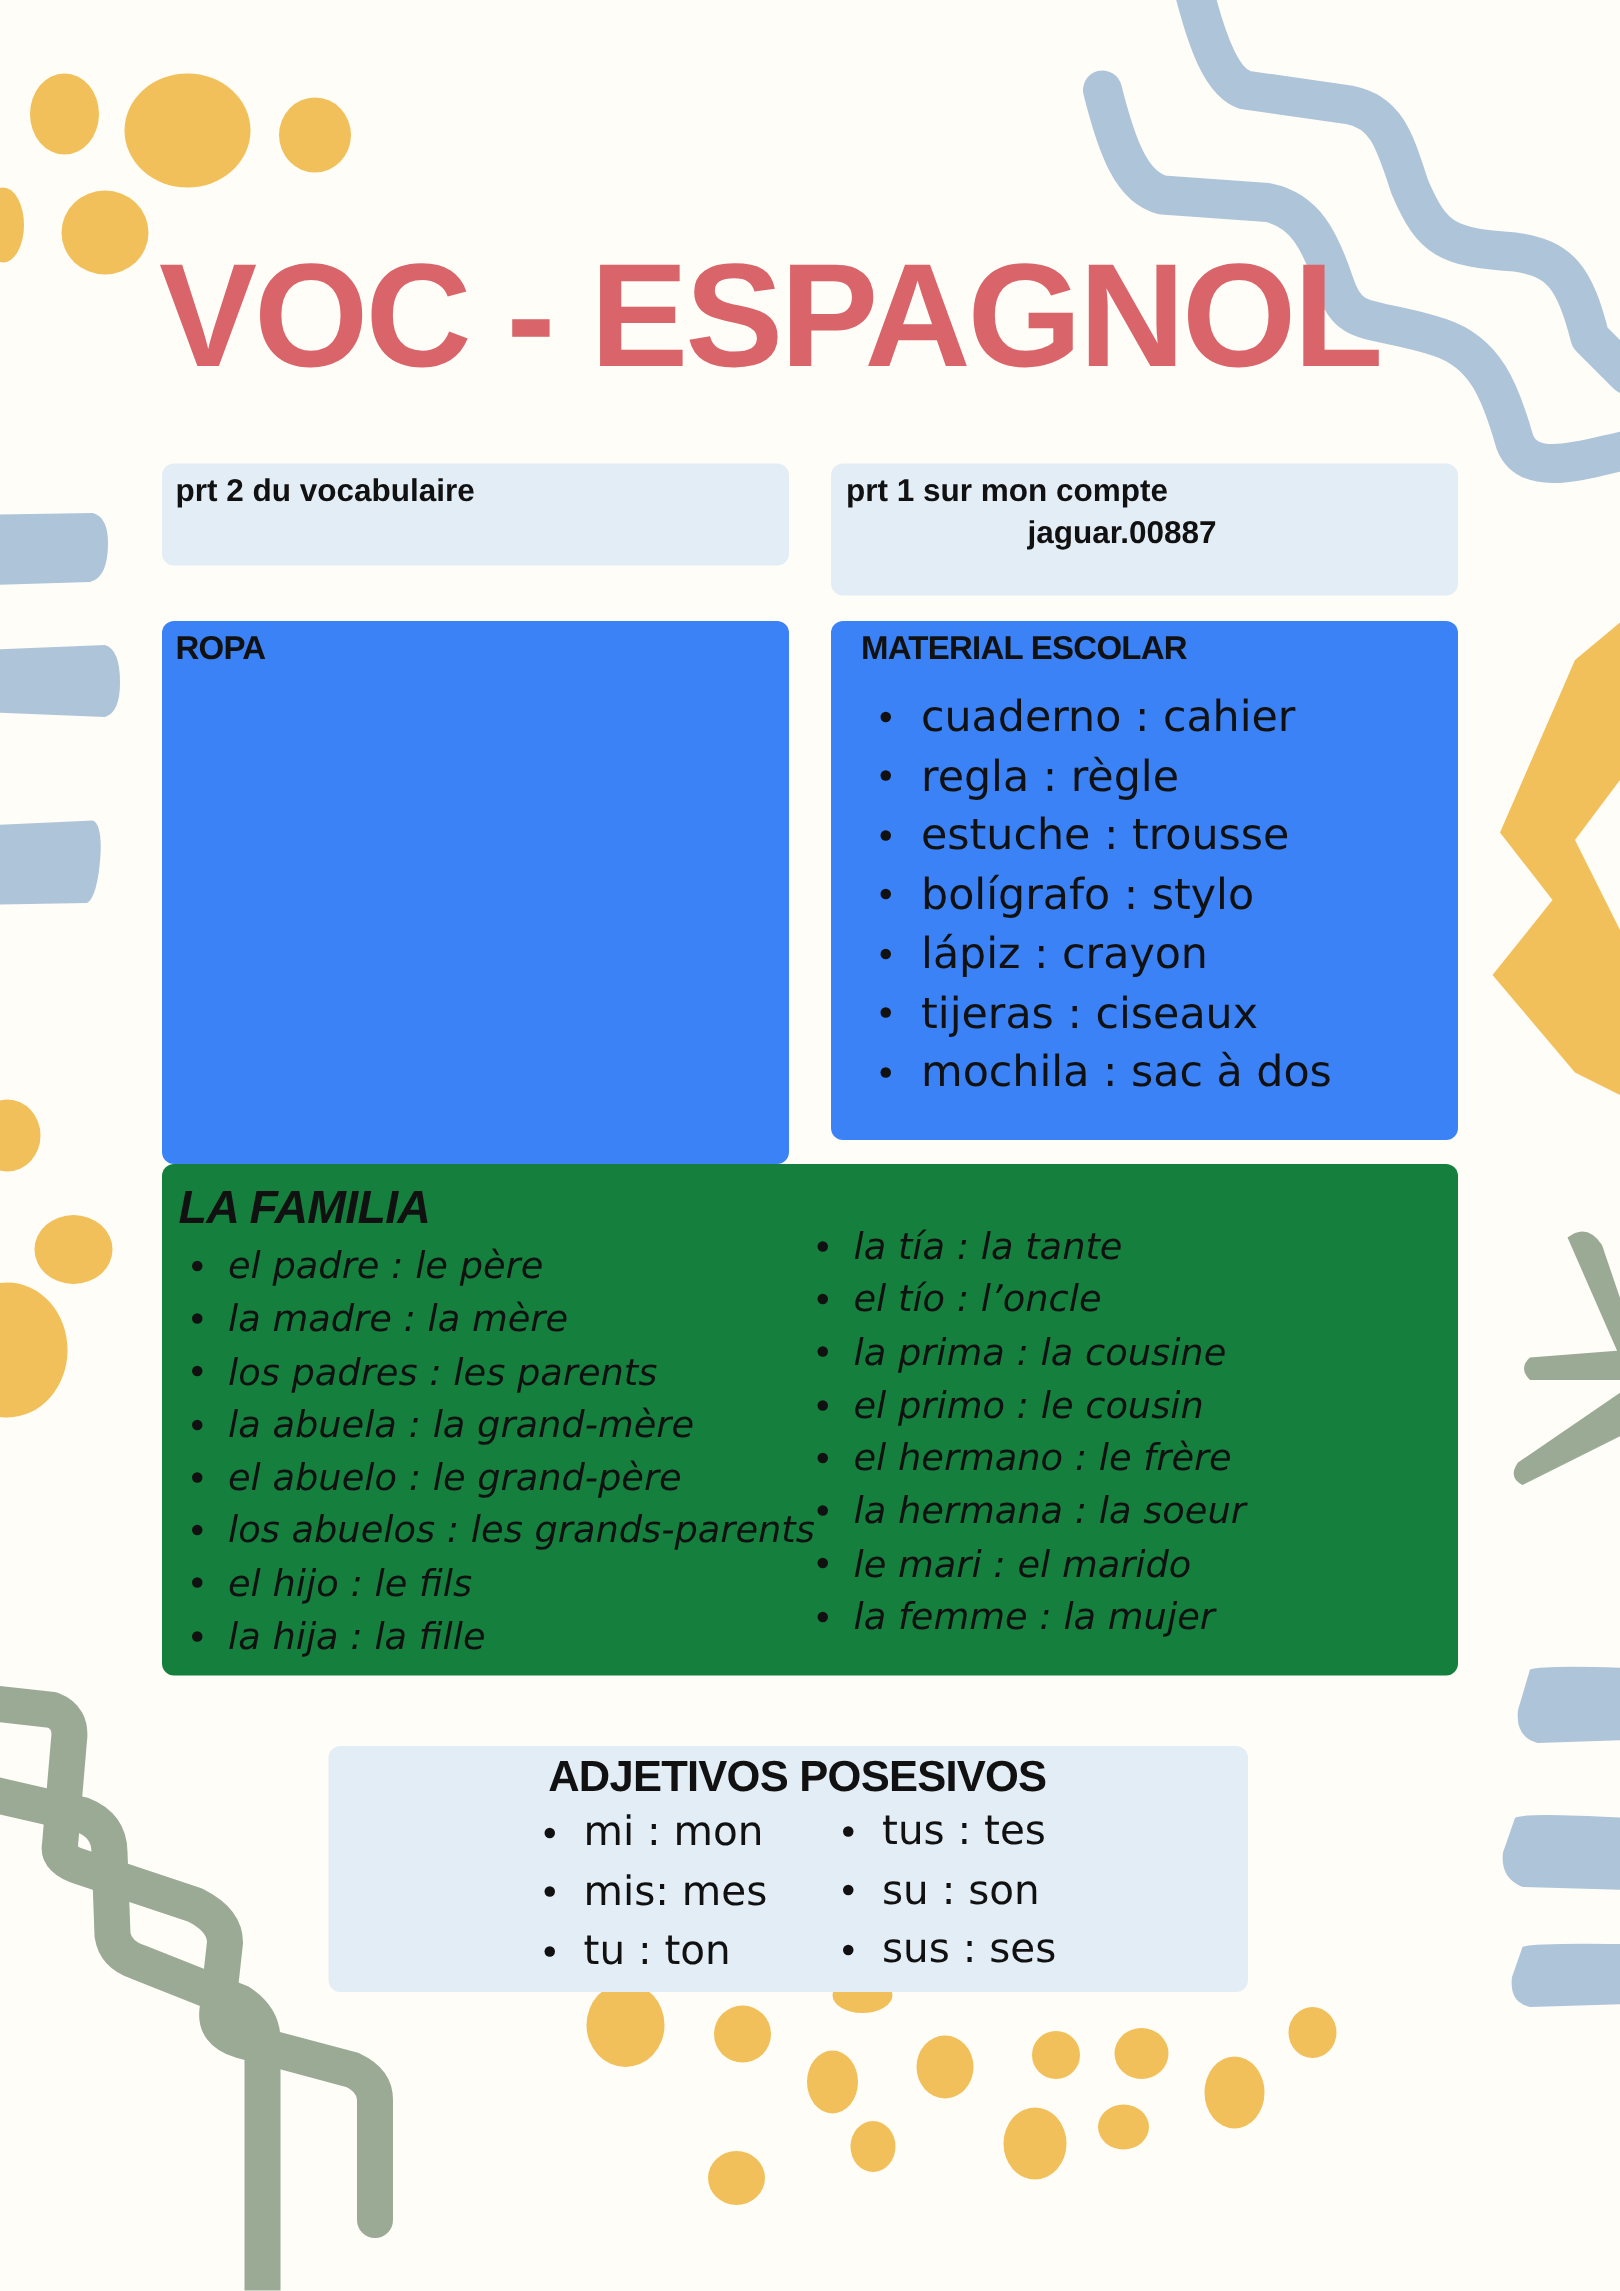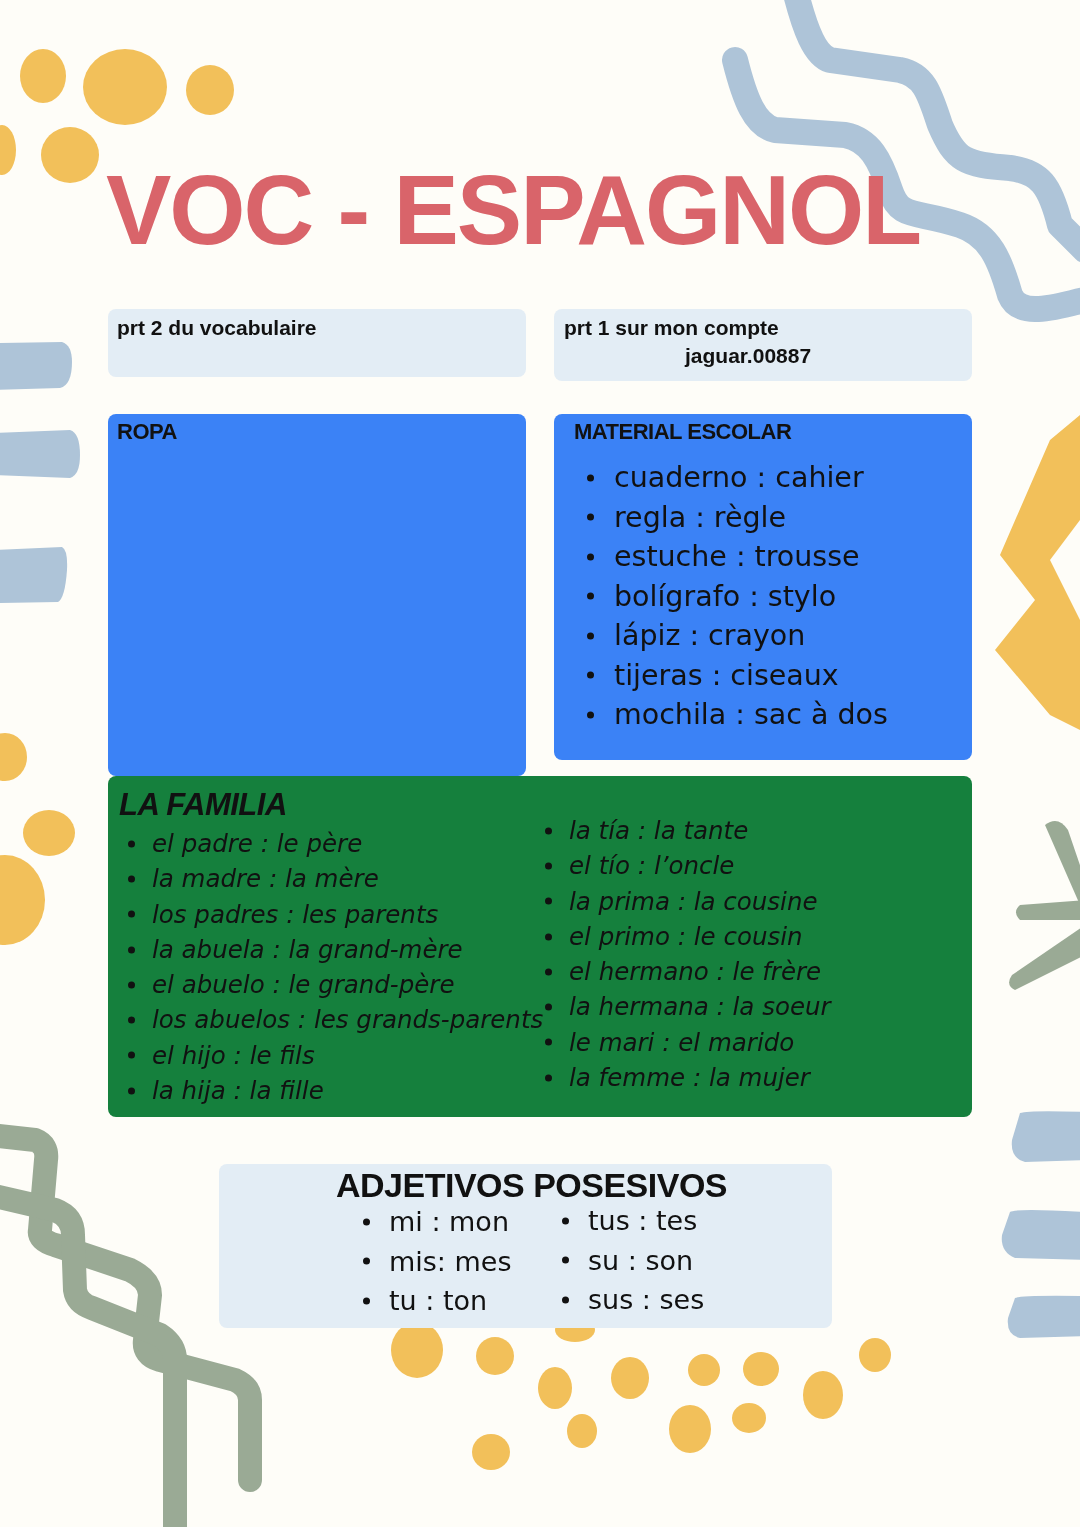--- a/index.html
+++ b/index.html
@@ -99,21 +99,21 @@
     <ellipse cx="749" cy="1418" rx="17" ry="15"></ellipse>
     <ellipse cx="491" cy="1452" rx="19" ry="18"></ellipse>
   </g>
 </svg>
 
 <h1 class="title">VOC - ESPAGNOL</h1>
 
 <div class="box blue" style="left:108px; top:309px; width:418px; height:68px; padding:5px 9px;">
   <div class="note">prt 2 du vocabulaire</div>
 </div>
-<div class="box blue" style="left:554px; top:309px; width:418px; height:72px; padding:5px 10px;">
+<div class="box blue" style="left:554px; top:309px; width:418px; height:88px; padding:5px 10px;">
   <div class="note">prt 1 sur mon compte</div>
   <div class="note" style="padding-left:121px;">jaguar.00887</div>
 </div>
 
 <div class="box grey" style="left:108px; top:401px; width:418px; height:362px; padding:4px 9px;">
   <h2 class="h" style="font-size:22px; line-height:28px;">ROPA</h2>
 </div>
 
 <div class="box grey" style="left:554px; top:401px; width:418px; height:346px; padding:4px 20px;">
   <h2 class="h" style="font-size:22px; line-height:28px; margin-bottom:12px;">MATERIAL ESCOLAR</h2>
@@ -146,21 +146,21 @@
     <li>la prima : la cousine</li>
     <li>el primo : le cousin</li>
     <li>el hermano : le frère</li>
     <li>la hermana : la soeur</li>
     <li>le mari : el marido</li>
     <li>la femme : la mujer</li>
   </ul>
 </div>
 
 <div class="box blue" style="left:219px; top:1164px; width:613px; height:164px;">
-  <h2 class="h" style="position:absolute; left:12px; right:0; top:2px; text-align:center; font-size:34px; line-height:38px;">ADJETIVOS POSESIVOS</h2>
+  <h2 class="h" style="position:absolute; left:12px; right:0; top:2px; text-align:center; font-size:29px; line-height:38px;">ADJETIVOS POSESIVOS</h2>
   <ul class="pos" style="position:absolute; left:140px; top:38px;">
     <li>mi : mon</li>
     <li>mis: mes</li>
     <li>tu : ton</li>
   </ul>
   <ul class="pos" style="position:absolute; left:339px; top:37px;">
     <li>tus : tes</li>
     <li>su : son</li>
     <li>sus : ses</li>
   </ul>

